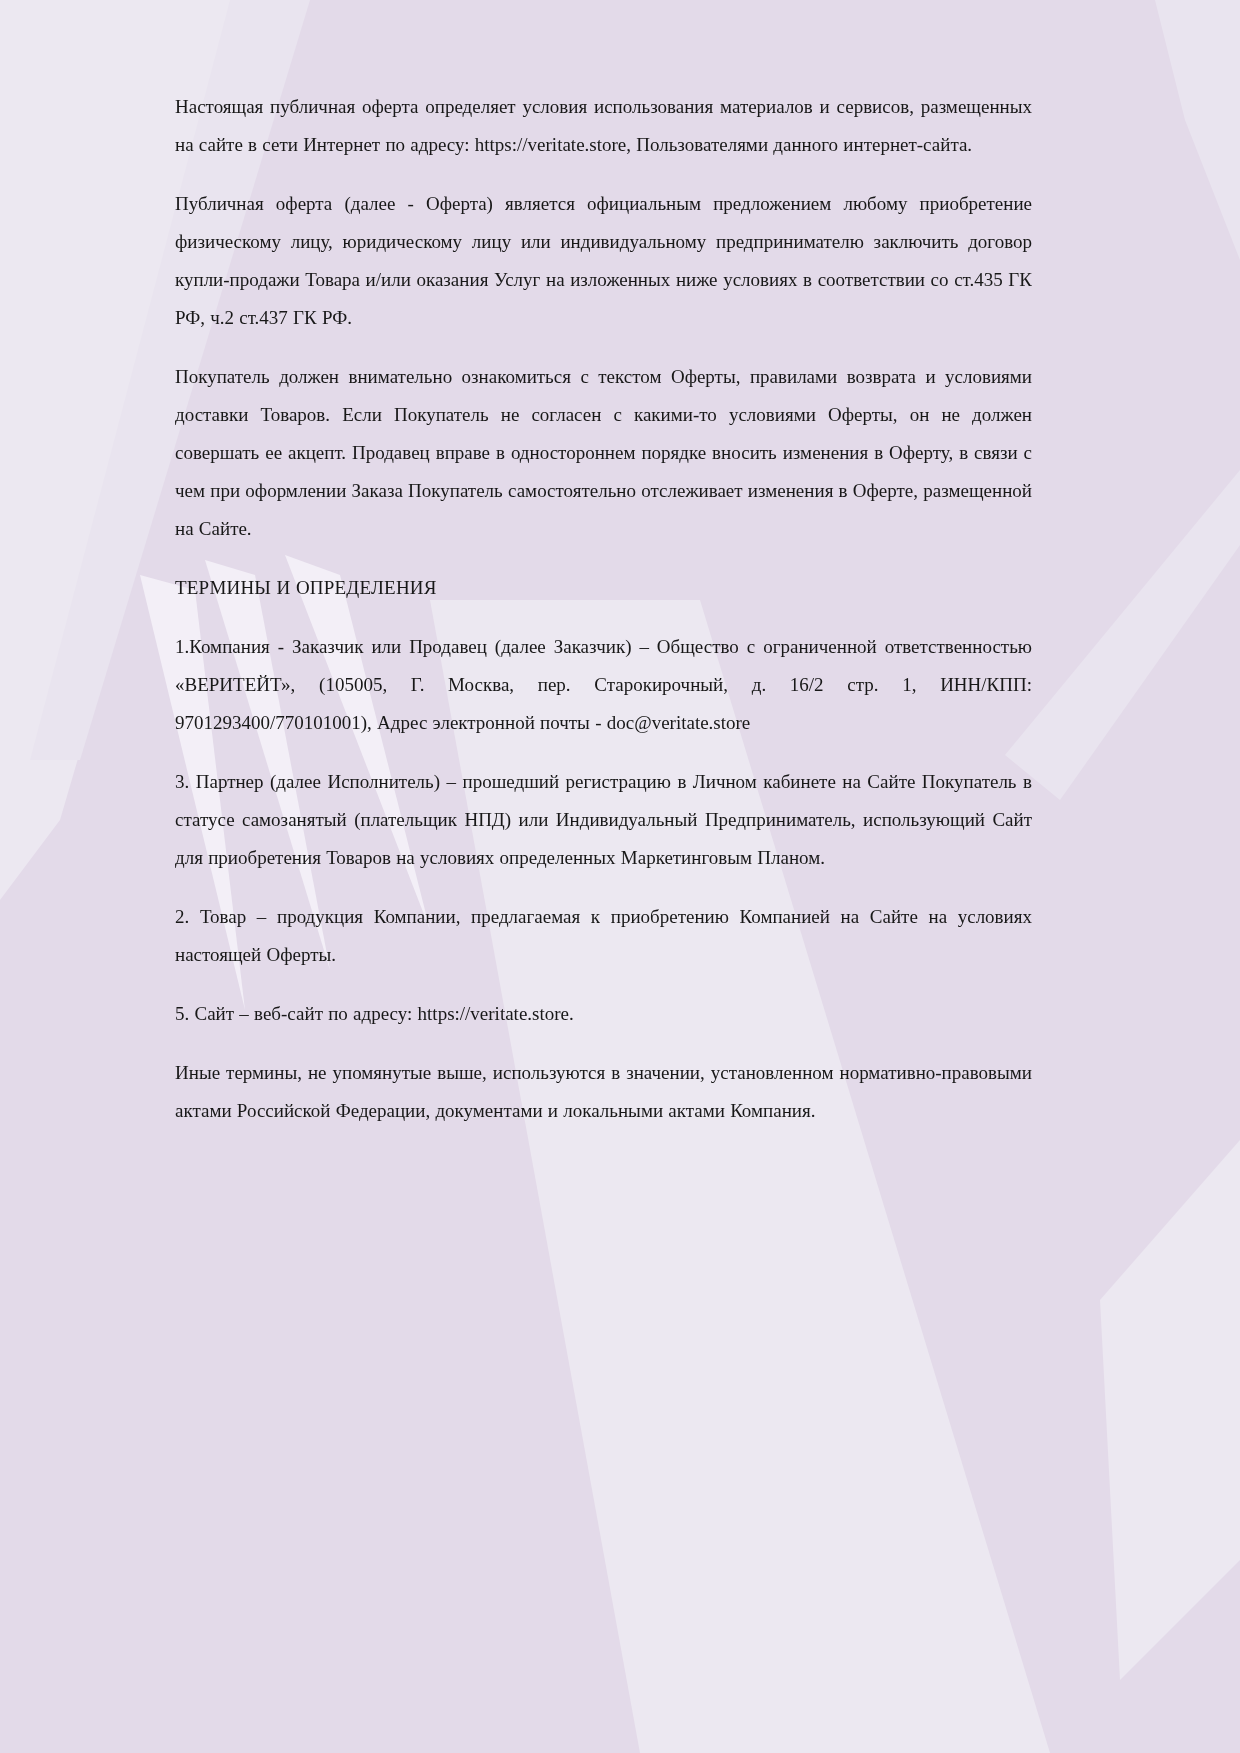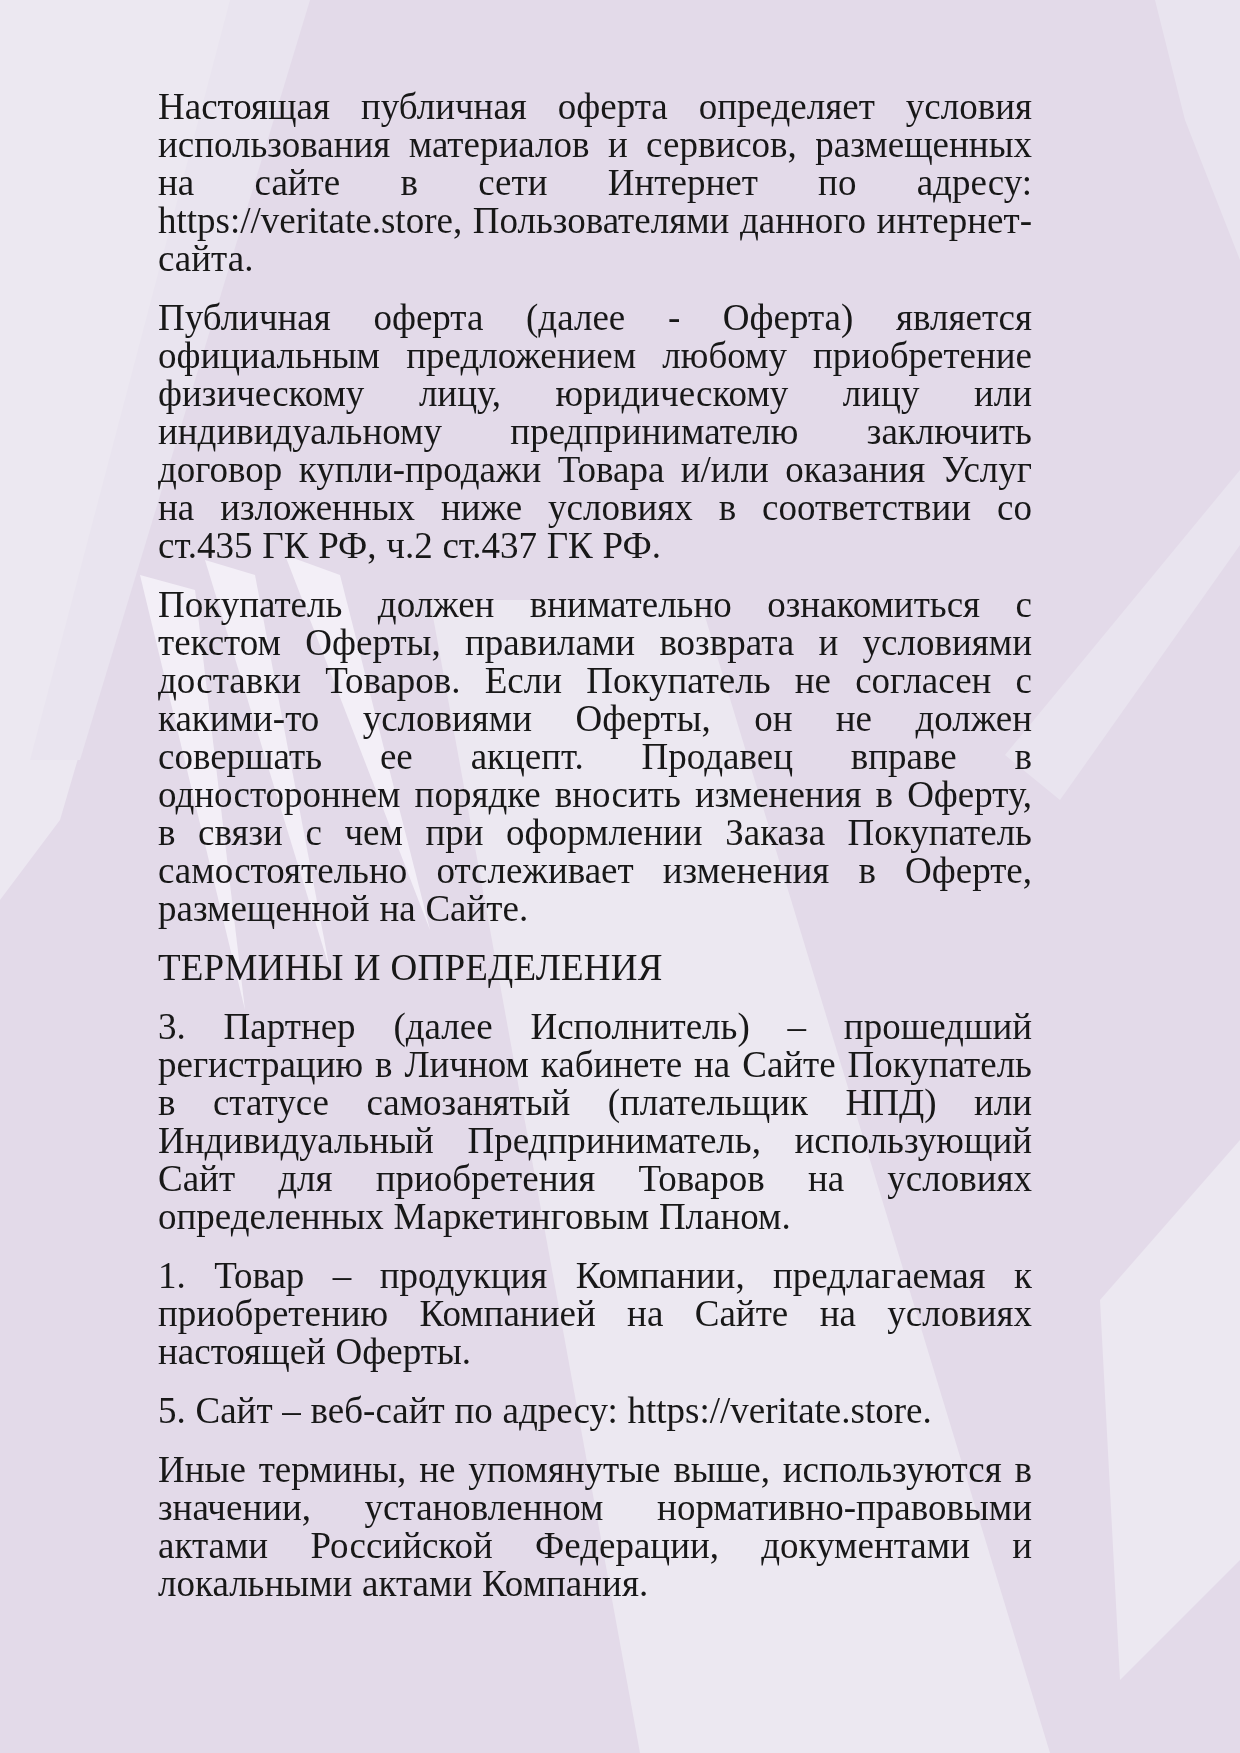--- a/index.html
+++ b/index.html
@@ -54,23 +54,23 @@
               clip-path: polygon(285px 555px, 340px 575px, 430px 930px); }
 
   .content {
     position: absolute;
     left: 158px;
     top: 88px;
     width: 874px;
   }
   .doc-paragraph, .doc-heading {
     color: var(--text-color);
-    font-size: 37px;
+    font-size: 19px;
     line-height: 38px;
-    margin: 0 0 21px 0;
+    margin: 0 0 21px 17px;
     text-align: justify;
     text-align-last: left;
     font-weight: 400;
     word-spacing: 0.5px;
   }
   .doc-heading {
     text-align: right;
     margin-top: 6px;
     letter-spacing: 0.2px;
   }
@@ -89,18 +89,19 @@
     <div class="shape s-blade1"></div>
     <div class="shape s-blade2"></div>
     <div class="shape s-blade3"></div>
   </div>
 
   <main class="content" id="content">
       <p class="doc-paragraph">Настоящая публичная оферта определяет условия использования материалов и сервисов, размещенных на сайте в сети Интернет по адресу: https://veritate.store, Пользователями данного интернет-сайта.</p>
       <p class="doc-paragraph">Публичная оферта (далее - Оферта) является официальным предложением любому приобретение физическому лицу, юридическому лицу или индивидуальному предпринимателю заключить договор купли-продажи Товара и/или оказания Услуг на изложенных ниже условиях в соответствии со ст.435 ГК РФ, ч.2 ст.437 ГК РФ.</p>
       <p class="doc-paragraph">Покупатель должен внимательно ознакомиться с текстом Оферты, правилами возврата и условиями доставки Товаров. Если Покупатель не согласен с какими-то условиями Оферты, он не должен совершать ее акцепт. Продавец вправе в одностороннем порядке вносить изменения в Оферту, в связи с чем при оформлении Заказа Покупатель самостоятельно отслеживает изменения в Оферте, размещенной на Сайте.</p>
       <h2 class="doc-heading">ТЕРМИНЫ И ОПРЕДЕЛЕНИЯ</h2>
+      <p class="doc-paragraph">1.Компания - Заказчик или Продавец (далее Заказчик) – Общество с ограниченной ответственностью «ВЕРИТЕЙТ», (105005, Г. Москва, пер. Старокирочный, д. 16/2 стр. 1, ИНН/КПП: 9701293400/770101001), Адрес электронной почты - doc@veritate.store</p>
       <p class="doc-paragraph">3. Партнер (далее Исполнитель) – прошедший регистрацию в Личном кабинете на Сайте Покупатель в статусе самозанятый (плательщик НПД) или Индивидуальный Предприниматель, использующий Сайт для приобретения Товаров на условиях определенных Маркетинговым Планом.</p>
-      <p class="doc-paragraph">1. Товар – продукция Компании, предлагаемая к приобретению Компанией на Сайте на условиях настоящей Оферты.</p>
+      <p class="doc-paragraph">2. Товар – продукция Компании, предлагаемая к приобретению Компанией на Сайте на условиях настоящей Оферты.</p>
       <p class="doc-paragraph">5. Сайт – веб-сайт по адресу: https://veritate.store.</p>
       <p class="doc-paragraph">Иные термины, не упомянутые выше, используются в значении, установленном нормативно-правовыми актами Российской Федерации, документами и локальными актами Компания.</p>
     </main>
 </div>
 
 </body></html>

